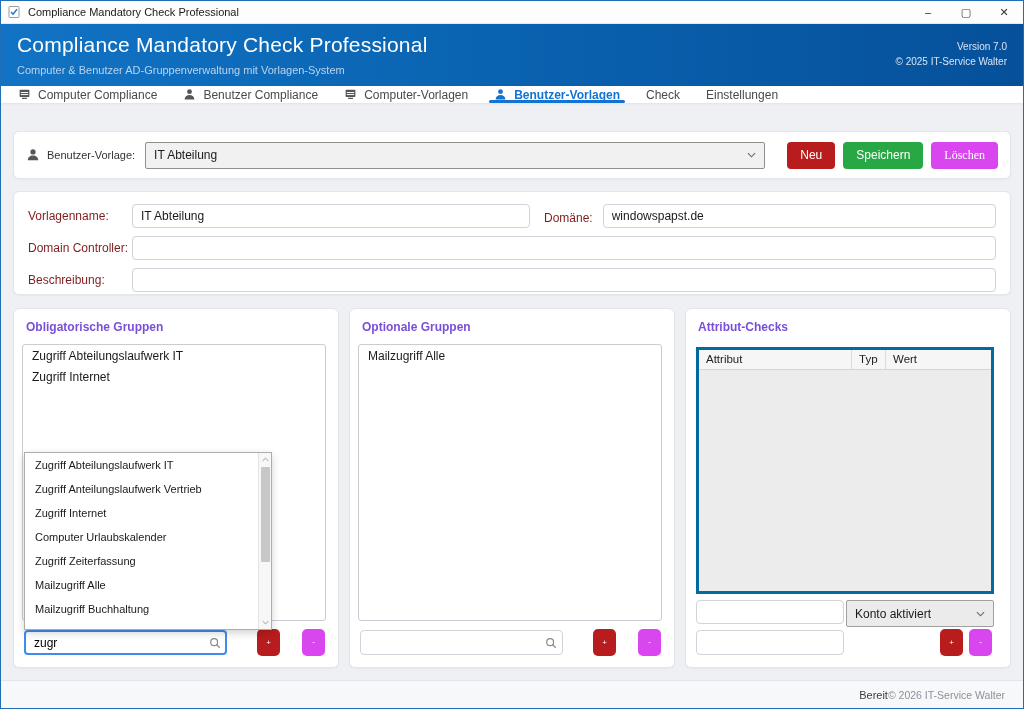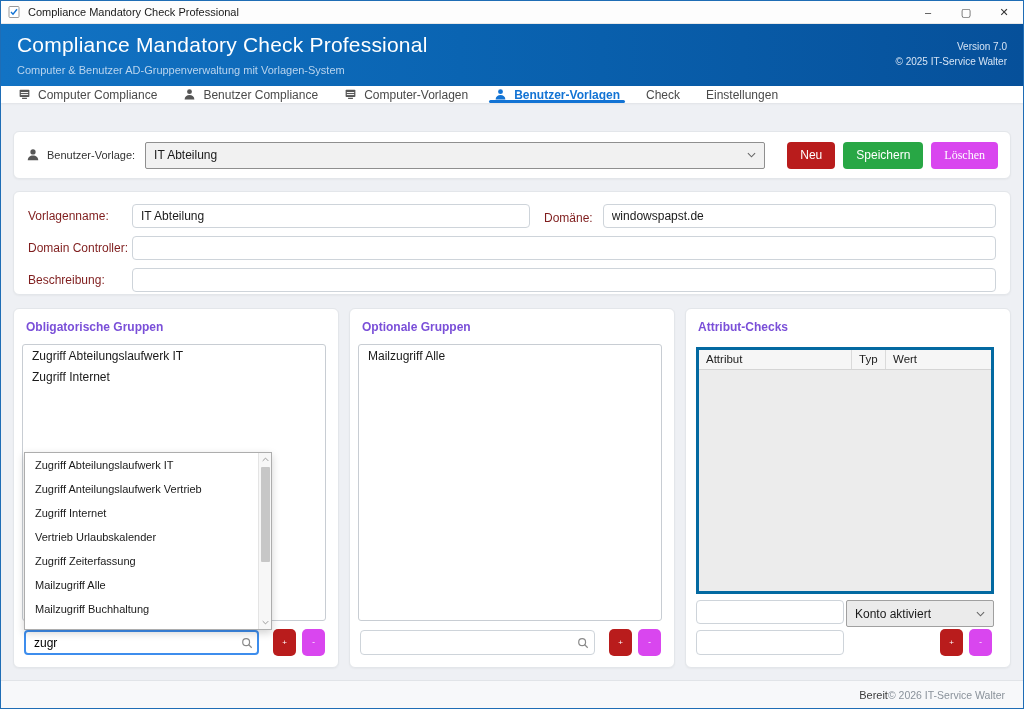--- a/index.html
+++ b/index.html
@@ -51,21 +51,21 @@
   .tinput { height:24px; border:1px solid #ced4da; border-radius:4px; font-size:12px; padding:0 8px; color:#1a1a1a; font-family:inherit; background:#fff; outline:none; }
   .grow { flex:1; }
   .w400 { width:398px; }
 
   
   .panels { display:flex; gap:10px; height:360px; }
   .panel { flex:1; position:relative; }
   .ptitle { position:absolute; top:11px; left:12px; font-size:12px; font-weight:600; color:#7a4fd8;text-align:center; }
   .listbox { position:absolute; top:35px; left:8px; right:12px; height:277px; background:#fff; border:1px solid #c8cdd3; border-radius:3px; overflow:hidden; }
   .litem { font-size:12px; color:#1a1a1a; padding:4px 9px 3px; }
-  .pbottom { position:absolute; bottom:11px; left:10px; right:13px; height:27px; display:flex; align-items:center; }
+  .pbottom { position:absolute; bottom:11px; left:10px; right:13px; height:27px; display:flex; align-items:center;gap:16px; }
   .search { flex:1; position:relative; margin-right:8px; height:25px; }
   .search input { width:100%; height:100%; border:1px solid #ced4da; border-radius:4px; font-size:12px; padding:0 24px 0 8px; font-family:inherit; outline:none; }
   .search.focused input { border:2px solid #3d8ded; }
   .search .mag { position:absolute; right:6px; top:50%; transform:translateY(-50%); }
   .sqbtn { width:23px; height:27px; border-radius:5px; color:#fff; font-size:8px; display:flex; align-items:center; justify-content:center; margin-left:6px; cursor:default; }
 
   
   .dropdown { position:absolute; top:143px; left:10px; width:248px; height:178px; background:#fff; border:1px solid #adadad; box-shadow:0 3px 8px rgba(0,0,0,.18); z-index:5; overflow:hidden; }
   .ditem { font-size:11px; color:#1a1a1a; padding:6px 10px; white-space:nowrap; }
   .dscroll { position:absolute; top:0; right:0; bottom:0; width:13px; background:#f7f7f7; border-left:1px solid #e4e4e4; }
@@ -206,21 +206,21 @@
       <div class="card panel">
         <div class="ptitle">Obligatorische Gruppen</div>
         <div class="listbox">
           <div class="litem">Zugriff Abteilungslaufwerk IT</div>
           <div class="litem">Zugriff Internet</div>
         </div>
         <div class="dropdown">
           <div class="ditem">Zugriff Abteilungslaufwerk IT</div>
           <div class="ditem">Zugriff Anteilungslaufwerk Vertrieb</div>
           <div class="ditem">Zugriff Internet</div>
-          <div class="ditem">Vertrieb Urlaubskalender</div>
+          <div class="ditem">Computer Urlaubskalender</div>
           <div class="ditem">Zugriff Zeiterfassung</div>
           <div class="ditem">Mailzugriff Alle</div>
           <div class="ditem">Mailzugriff Buchhaltung</div>
           <div class="dscroll">
             <div class="darrow">
                 <svg width="7" height="5" viewBox="0 0 10 6">
                   <path d="M1 5 L5 1 L9 5" stroke="#8a8a8a" stroke-width="1.2" fill="none"></path>
                 </svg>
               </div>
             <div class="dthumb"></div>

